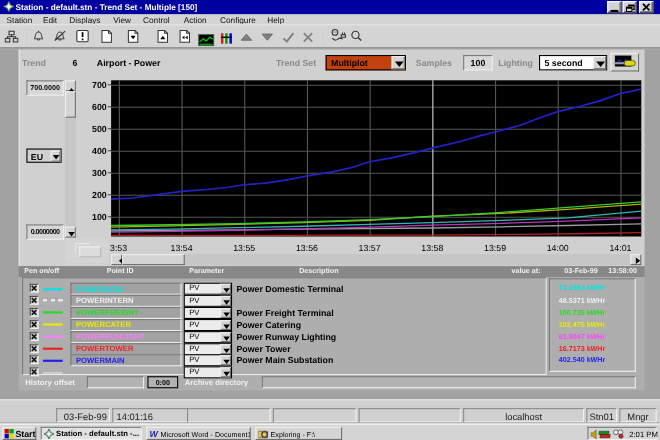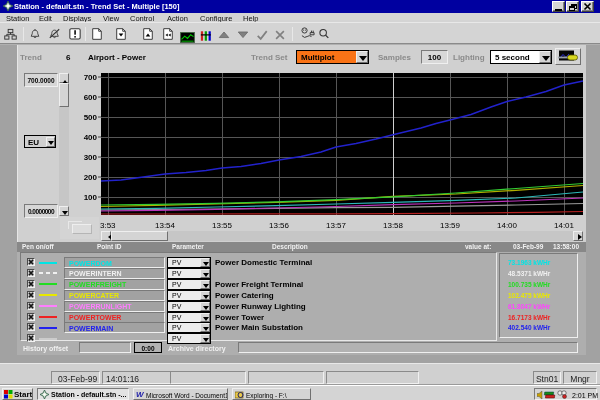--- a/index.html
+++ b/index.html
@@ -146,21 +146,21 @@
 
 <div class="abs" style="left:0;top:45px;width:600px;height:326px;background:#a2a2a2;"></div>
 
 <div class="abs" style="left:17px;top:45px;width:569px;height:197px;background:#d0d0d0;border-left:1px solid #e6e6e6;"></div>
 
 <div class="abs b" style="left:17px;top:45px;width:569px;height:23px;font-size:8px;">
   <span class="abs gray" style="left:3px;top:8px;">Trend</span>
   <span class="abs" style="left:49px;top:8px;">6</span>
   <span class="abs" style="left:71px;top:8px;">Airport - Power</span>
   <span class="abs gray" style="left:234px;top:8px;">Trend Set</span>
-  <div class="abs" style="left:279px;top:5px;width:73px;height:14px;background:#f97316;border:1px solid #000;">
+  <div class="abs" style="left:279px;top:5px;width:73px;height:14px;background:#c2410c;border:1px solid #000;">
     <span class="abs" style="left:4px;top:2px;color:#000;">Multiplot</span>
     <div class="abs rais" style="left:59px;top:0px;width:12px;height:12px;background:#d4d4d4;">
         <div class="abs" style="left:2px;top:4px;width:0;height:0;border:4px solid transparent;border-top:5px solid #000;"></div>
       </div>
   </div>
   <span class="abs gray" style="left:361px;top:8px;">Samples</span>
   <div class="abs sunk" style="left:404px;top:5px;width:27px;height:14px;background:#d8d8d8;text-align:center;"><span style="position:relative;top:2px;">100</span></div>
   <span class="abs gray" style="left:436px;top:8px;">Lighting</span>
   <div class="abs" style="left:473px;top:5px;width:62px;height:14px;background:#fff;border:1px solid #000;">
     <span class="abs" style="left:4px;top:2px;color:#000;">5 second</span>
@@ -459,20 +459,23 @@
     </div>
     <div class="abs" style="left:51px;top:0;width:49px;height:13px;background:#d0d0d0;border-top:1px solid #8a8a8a;border-left:1px solid #8a8a8a;border-bottom:1px solid #f0f0f0;border-right:1px solid #f0f0f0;">
       <div style="margin-top:1.5px;text-align:left;padding-left:6px;color:#222;">03-Feb-99</div>
     </div>
     <div class="abs" style="left:102px;top:0;width:86px;height:13px;background:#d0d0d0;border-top:1px solid #8a8a8a;border-left:1px solid #8a8a8a;border-bottom:1px solid #f0f0f0;border-right:1px solid #f0f0f0;">
       <div style="margin-top:1.5px;text-align:left;padding-left:3px;color:#222;">14:01:16</div>
     </div>
     <div class="abs" style="left:170px;top:0;width:76px;height:13px;background:#d0d0d0;border-top:1px solid #8a8a8a;border-left:1px solid #8a8a8a;border-bottom:1px solid #f0f0f0;border-right:1px solid #f0f0f0;"></div>
     <div class="abs" style="left:248px;top:0;width:76px;height:13px;background:#d0d0d0;border-top:1px solid #8a8a8a;border-left:1px solid #8a8a8a;border-bottom:1px solid #f0f0f0;border-right:1px solid #f0f0f0;"></div>
     <div class="abs" style="left:326px;top:0;width:93px;height:13px;background:#d0d0d0;border-top:1px solid #8a8a8a;border-left:1px solid #8a8a8a;border-bottom:1px solid #f0f0f0;border-right:1px solid #f0f0f0;"></div>
+    <div class="abs" style="left:421px;top:0;width:110px;height:13px;background:#d0d0d0;border-top:1px solid #8a8a8a;border-left:1px solid #8a8a8a;border-bottom:1px solid #f0f0f0;border-right:1px solid #f0f0f0;">
+      <div style="margin-top:1.5px;text-align:center;padding-left:0px;color:#222;">localhost</div>
+    </div>
     <div class="abs" style="left:533px;top:0;width:28px;height:13px;background:#d0d0d0;border-top:1px solid #8a8a8a;border-left:1px solid #8a8a8a;border-bottom:1px solid #f0f0f0;border-right:1px solid #f0f0f0;">
       <div style="margin-top:1.5px;text-align:center;padding-left:0px;color:#222;">Stn01</div>
     </div>
     <div class="abs" style="left:563px;top:0;width:34px;height:13px;background:#d0d0d0;border-top:1px solid #8a8a8a;border-left:1px solid #8a8a8a;border-bottom:1px solid #f0f0f0;border-right:1px solid #f0f0f0;">
       <div style="margin-top:1.5px;text-align:center;padding-left:0px;color:#222;">Mngr</div>
     </div>
   </div>
 
 <div class="abs" style="left:0;top:385px;width:600px;height:15px;background:#d4d4d4;border-top:1px solid #fff;box-shadow:0 -1px 0 #9a9a9a;">
 

